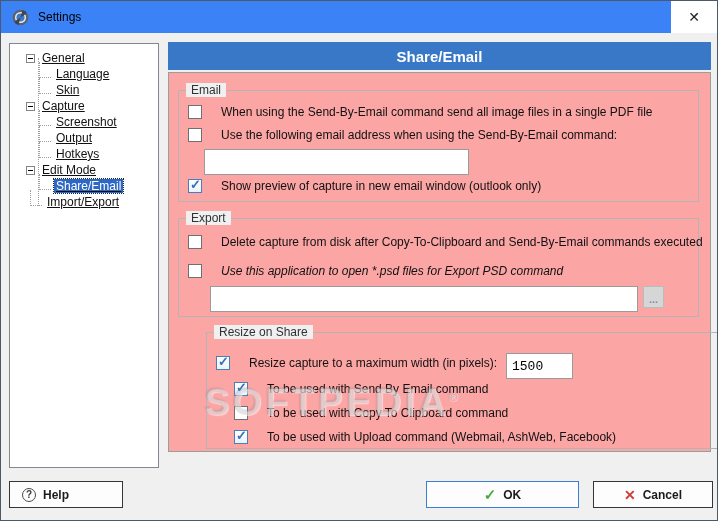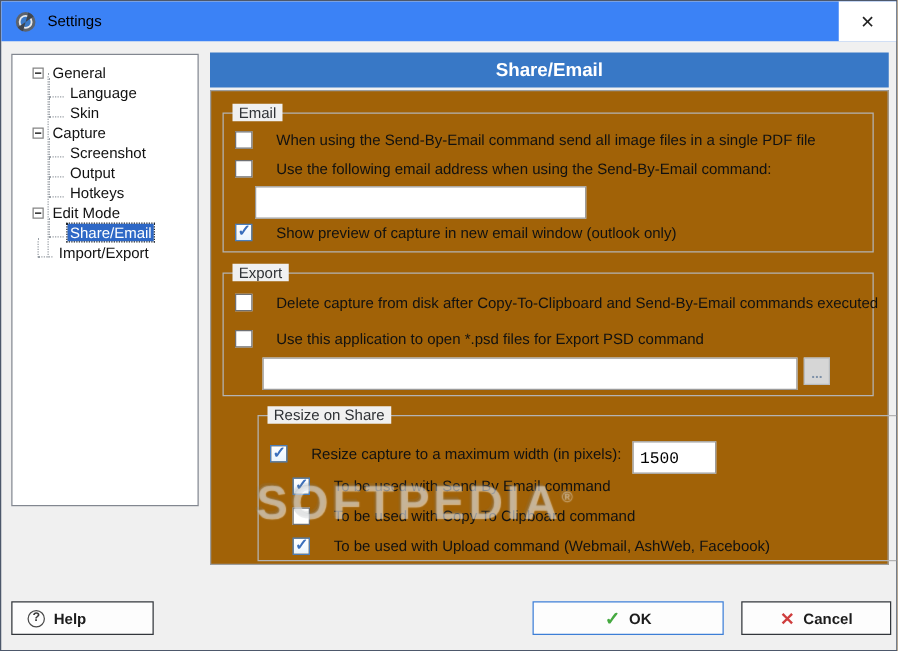--- a/index.html
+++ b/index.html
@@ -12,41 +12,41 @@
   
   .titlebar { position:absolute; left:0; top:0; width:100%; height:32px; background:#3b82f6;
               display:flex; align-items:center; padding-left:11px; }
   .titlebar .app-icon { width:17px; height:17px; margin-right:9px; }
   .titlebar .title { font-size:12px; color:#000; }
   .close-btn { position:absolute; right:0; top:0; width:46px; height:32px; display:flex;
                align-items:center; justify-content:center; font-size:14px; color:#222;
                cursor:default; background:#fff; }
 
   
-  .tree { position:absolute; left:8px; top:42px; width:150px; height:362px; background:#fff;
-          border:1px solid #828790; padding-top:6px; overflow:hidden; }
+  .tree { position:absolute; left:8px; top:42px; width:150px; height:425px; background:#fff;
+          border:1px solid #828790; padding-top:6px; overflow:hidden;text-decoration:underline; }
   .tree-vline { position:absolute; left:28px; top:14px; height:148px; width:0;
                 border-left:1px dotted #9aa0a6; }
   .tree-row { position:relative; height:16px; display:flex; align-items:center; white-space:nowrap; }
   .tree-row.root { padding-left:16px; }
   .tree-row.child { padding-left:41px; }
   .expander { position:relative; width:9px; height:9px; border:1px solid #848484; background:#fff;
               margin-right:5px; flex:none; z-index:2; }
   .expander::after { content:""; position:absolute; left:1px; top:3px; width:5px; height:1px; background:#000; }
   .connector { width:12px; height:16px; margin-left:-12px; margin-right:3px; margin-top:-9px;
                border-left:1px dotted #9aa0a6; border-bottom:1px dotted #9aa0a6; flex:none; }
   .tree-label { padding:0 2px; line-height:14px; }
   .tree-row.selected .tree-label { background:#2e68c6; color:#fff; outline:1px dotted #20262c; }
 
   
   .page-header { position:absolute; left:167px; top:41px; width:543px; height:28px;
                  background:#3878c6; color:#fff; font-weight:bold; font-size:15px;
                  display:flex; align-items:center; justify-content:center; }
   .panel { position:absolute; left:167px; top:71px; width:543px; height:380px;
-           border:1px solid #9c9c9c; background:#a16207; }
+           border:1px solid #9c9c9c; background:#fca5a5; }
 
   .group { position:absolute; border:1px solid #b4b4b4; }
   .group-title { position:absolute; top:-8px; left:7px; background:#f0f0f0; padding:0 5px;
                  font-size:12px; color:#2e3135; line-height:14px; }
   .group-email  { left:9px;  top:17px;  width:521px; height:112px; }
   .group-export { left:9px;  top:145px; width:521px; height:99px;  }
   .group-resize { left:9px;  top:259px; width:521px; height:117px;margin-left:28px; }
 
   .cb-row { position:absolute; display:flex; align-items:center; gap:19px; height:15px; }
   .checkbox { width:14px; height:14px; border:1px solid #6f7073; background:#fff;
@@ -165,21 +165,21 @@
         <span class="cb-label">Show preview of capture in new email window (outlook only)</span>
       </div>
     </div>
 
     <div class="group group-export">
       <span class="group-title">Export</span>
       <div class="cb-row" style="left:9px; top:15px;">
         <span class="checkbox"></span>
         <span class="cb-label">Delete capture from disk after Copy-To-Clipboard and Send-By-Email commands executed</span>
       </div>
-      <div class="cb-row" style="left:9px; top:44px;">
+      <div class="cb-row" style="left:9px; top:44px;font-style:italic;">
         <span class="checkbox"></span>
         <span class="cb-label">Use this application to open *.psd files for Export PSD command</span>
       </div>
       <input class="text-input" style="left: 31px; top: 67px; width: 428px; height: 22px;" value="">
       <div class="browse-btn" style="left:464px; top:67px;">...</div>
     </div>
 
     <div class="group group-resize">
       <span class="group-title">Resize on Share</span>
       <div class="cb-row" style="left:9px; top:22px;">

